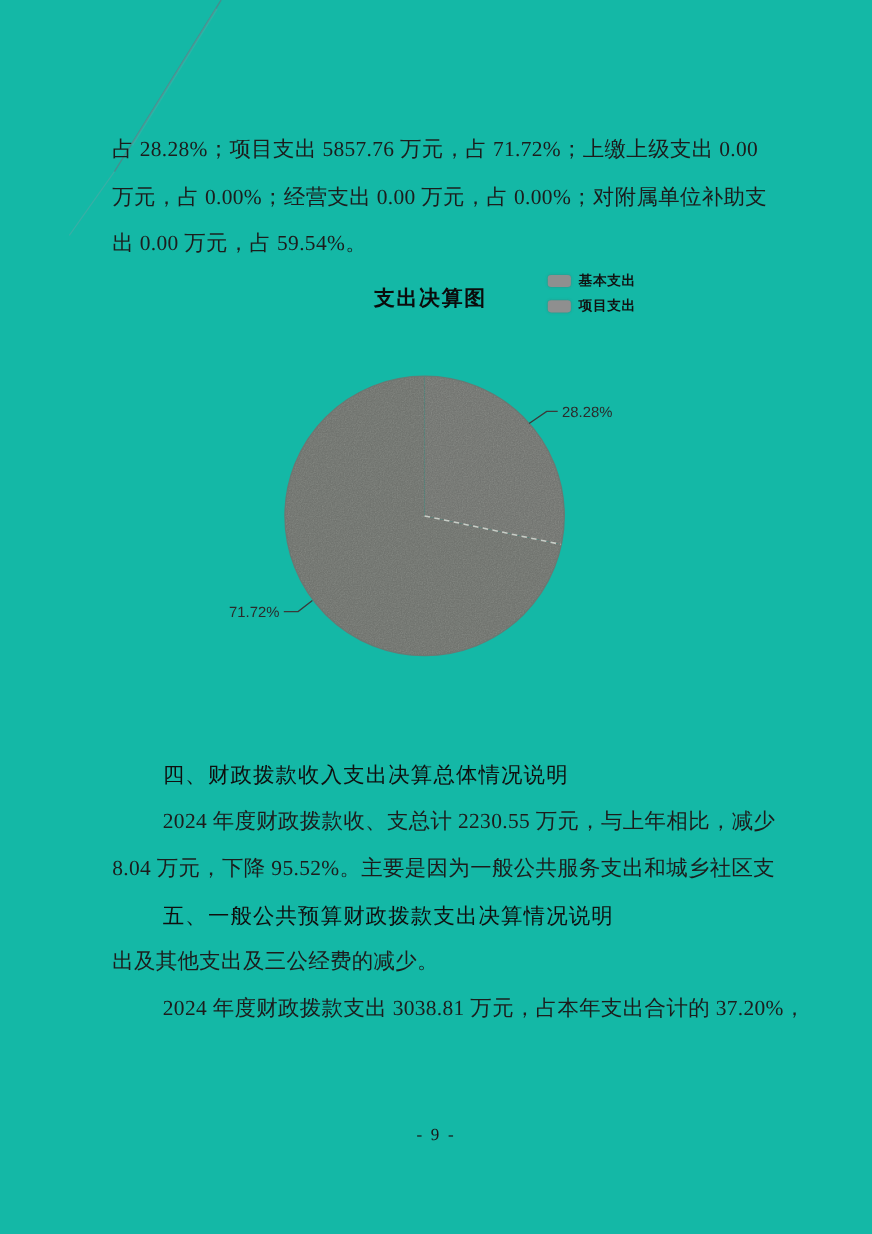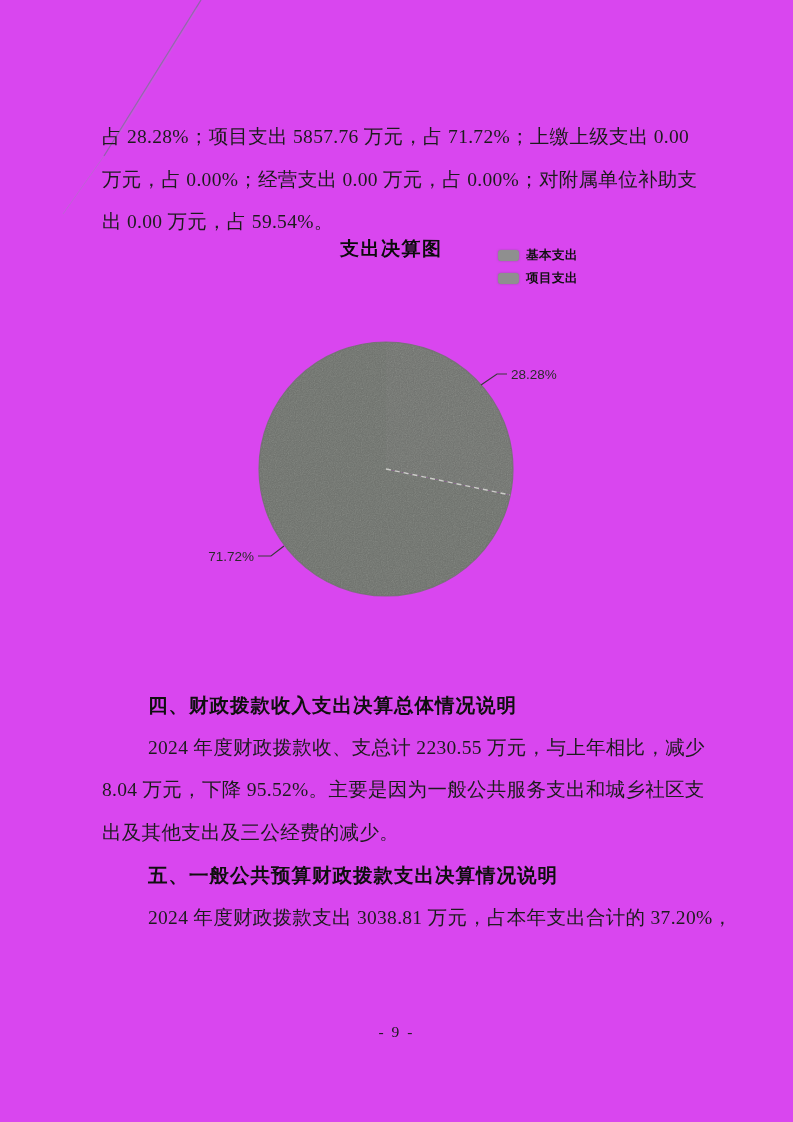--- a/index.html
+++ b/index.html
@@ -1,52 +1,52 @@
 <!DOCTYPE html>
 <html><head>
 <meta charset="utf-8">
 <style>
   html, body { margin: 0; padding: 0; }
   body { width: 793px; height: 1122px; background: #f4f4f2; }
   .page {
     position: relative;
     width: 793px;
     height: 1122px;
-    background: #d946ef;
+    background: #14b8a6;
     overflow: hidden;
     font-family: "Liberation Serif", serif;
     color: #1c1c1c;
   }
   
   .textcol {
     position: absolute;
     left: 102px;
     width: 588px;
   }
   .line {
     height: 42.5px;
     line-height: 42.5px;
     font-size: 19.5px;
     letter-spacing: 0.3px;
     white-space: nowrap;
   }
   .heading {
     font-family: "Liberation Sans", sans-serif;
-    font-weight: 700;
+    font-weight: 400;
     color: #0f0f0f;
     letter-spacing: 1px;
   }
   .h-indent   { padding-left: 46px; }
   .sub-indent { padding-left: 38px; }
   .indent     { text-indent: 46px; }
   
   .chart-title {
     position: absolute;
     left: 340px;
-    top: 236px;
+    top: 258px;
     font-family: Liberation Sans, sans-serif;
     font-weight: 700;
     font-size: 19px;
     letter-spacing: 1.5px;
     color: #0b0b0b;
   }
   .legend {
     position: absolute;
     left: 498px;
     top: 244px;
@@ -142,20 +142,20 @@
     <text x="331" y="79" font-family="Liberation Sans, sans-serif" font-size="13.5" fill="#2b2b2b">28.28%</text>
 
     <polyline points="104,246 91,256 78,256" fill="none" stroke="#3a3a3a" stroke-width="1.2"></polyline>
     <text x="74" y="261" text-anchor="end" font-family="Liberation Sans, sans-serif" font-size="13.5" fill="#2b2b2b">71.72%</text>
   </svg>
 
   <div class="textcol" style="top:684px">
     <div class="line heading h-indent">四、财政拨款收入支出决算总体情况说明</div>
     <div class="line indent">2024 年度财政拨款收、支总计 2230.55 万元，与上年相比，减少</div>
     <div class="line">8.04 万元，下降 95.52%。主要是因为一般公共服务支出和城乡社区支</div>
+    <div class="line heading h-indent">五、一般公共预算财政拨款支出决算情况说明</div>
     <div class="line">出及其他支出及三公经费的减少。</div>
-    <div class="line heading h-indent">五、一般公共预算财政拨款支出决算情况说明</div>
     <div class="line indent">2024 年度财政拨款支出 3038.81 万元，占本年支出合计的 37.20%，</div>
   </div>
 
   <div class="pagenum">- 9 -</div>
 
 </div>
 
 </body></html>

